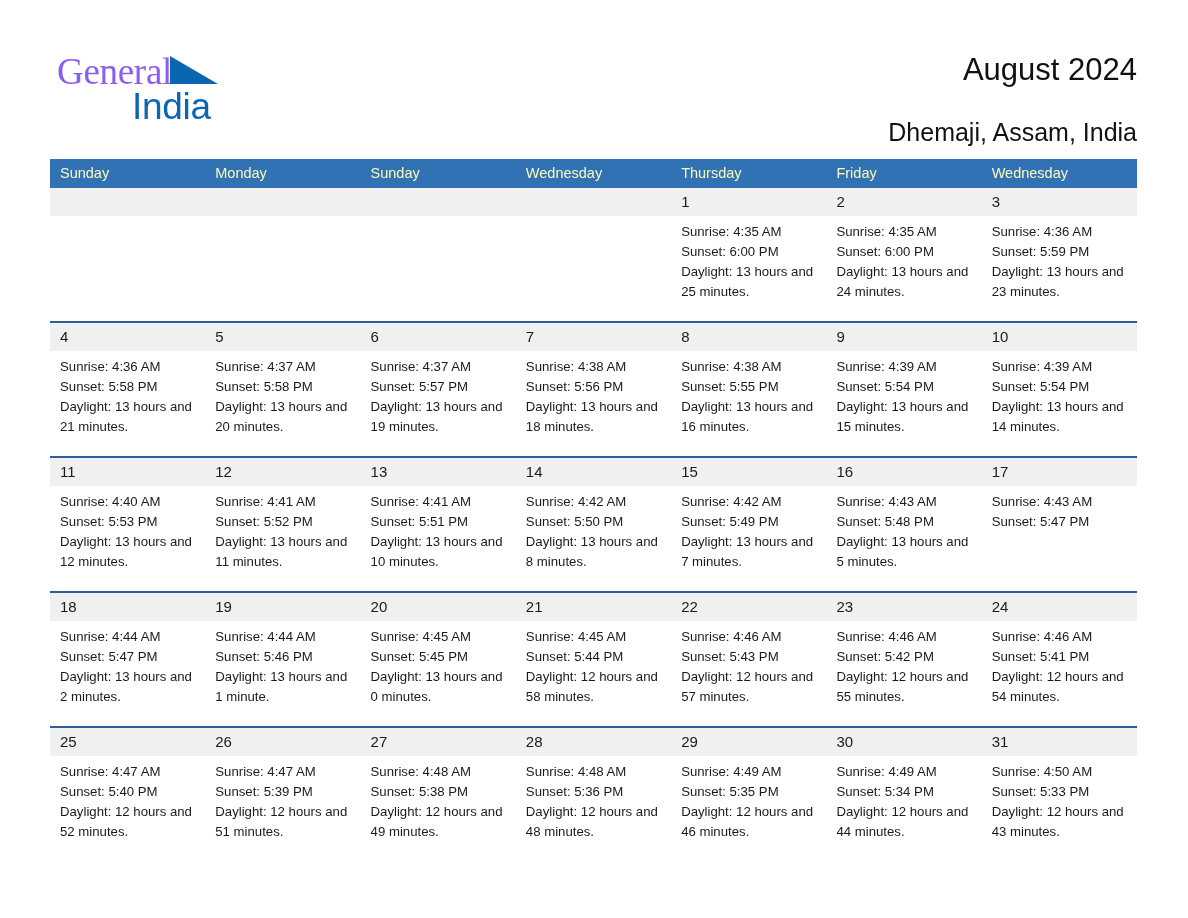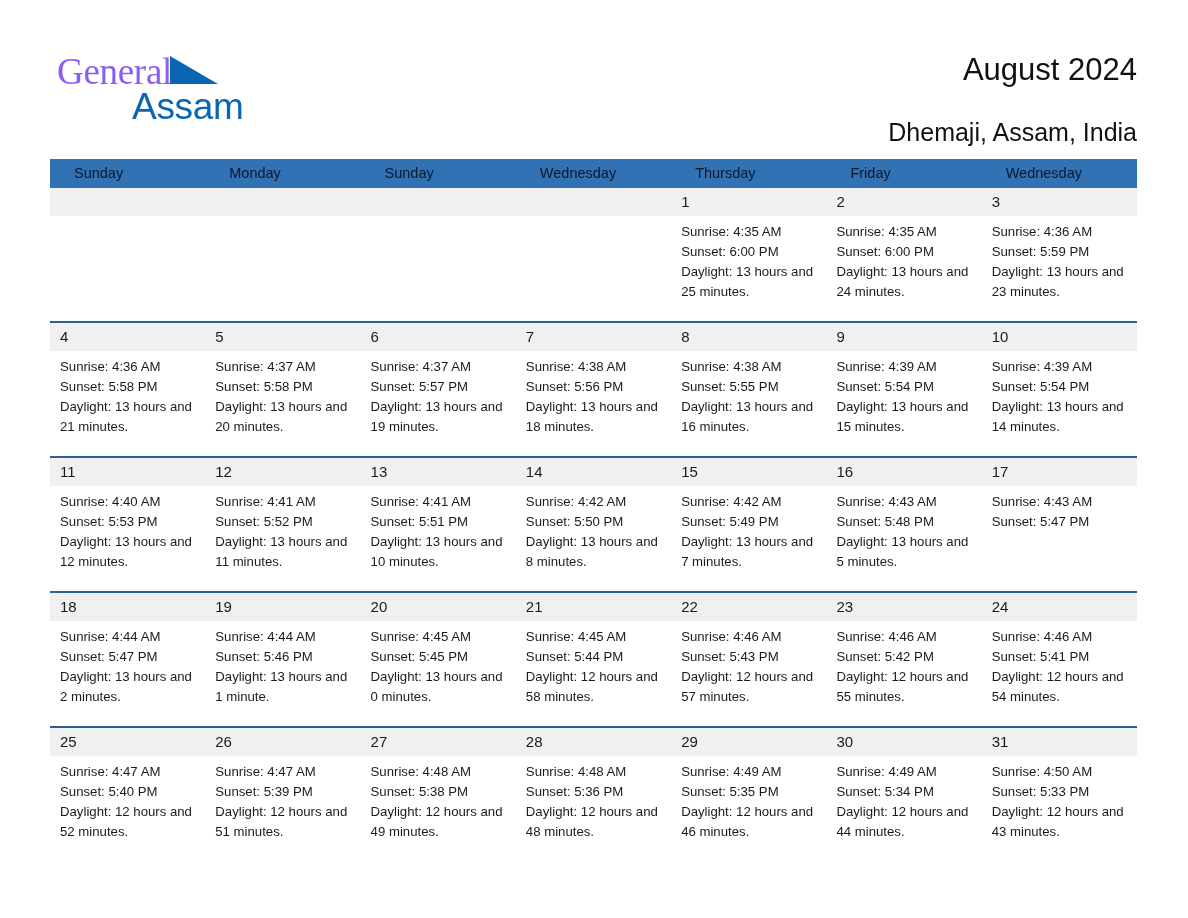--- a/index.html
+++ b/index.html
@@ -97,24 +97,24 @@
     width: 1087px;
   }
   .dow-row {
     display: flex;
     background: #3072b3;
     height: 29px;
   }
   .dow-cell {
     flex: 1 1 0;
     min-width: 0;
-    color: #0f172a;
+    color: #fef9c3;
     font-size: 14.5px;
     line-height: 29px;
-    padding-left: 24px;
+    padding-left: 10px;
     box-sizing: border-box;
     white-space: nowrap;
     overflow: hidden;
   }
 
   .week-row {
     display: flex;
     border-top: 2px solid #2a6099;
     background: #ffffff;
   }
@@ -166,21 +166,21 @@
 
   <div class="top">
 
     <div class="brand">
       <div class="brand-row1">
         <span class="brand-general">General</span><span class="brand-tri"><svg width="48" height="32" viewBox="0 0 48 32">
               <polygon points="0,2 48,30 0,30" fill="#0b66b2"></polygon>
             </svg></span>
       </div>
       <div class="brand-row2">
-        <span class="brand-blue">Assam</span>
+        <span class="brand-blue">India</span>
       </div>
     </div>
 
     <div class="title-block">
       <div class="cal-title">August 2024</div>
       <div class="cal-subtitle">Dhemaji, Assam, India</div>
     </div>
 
   </div>
 

